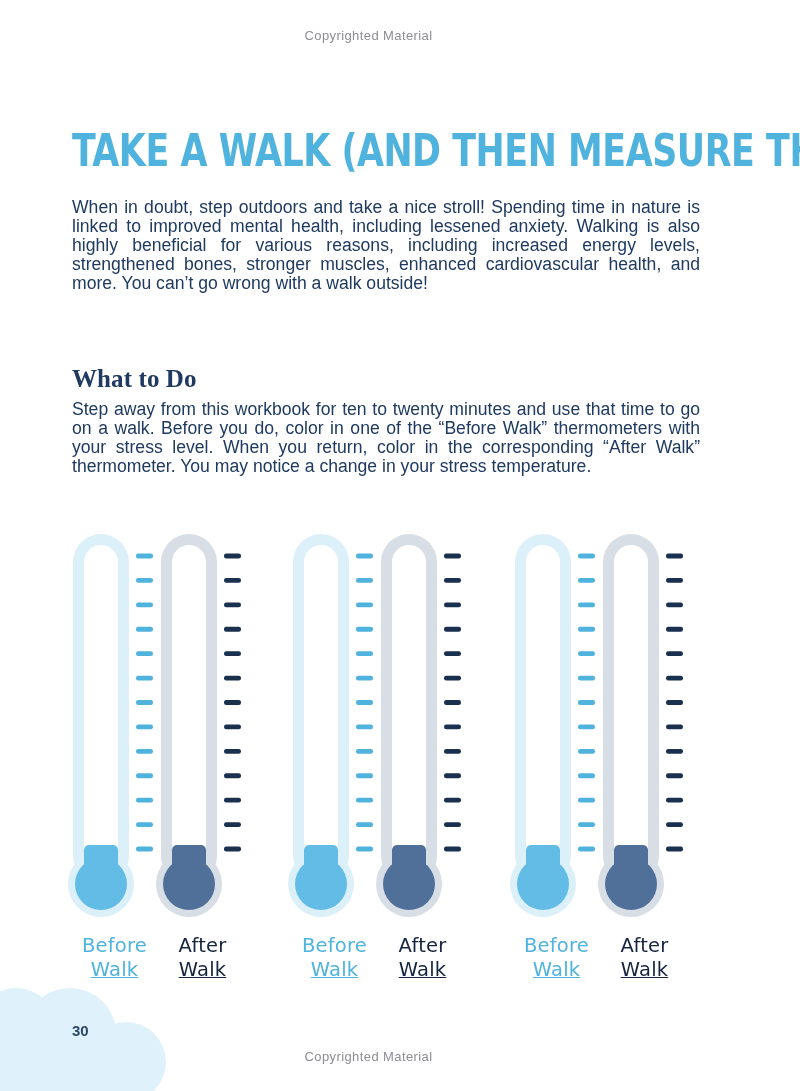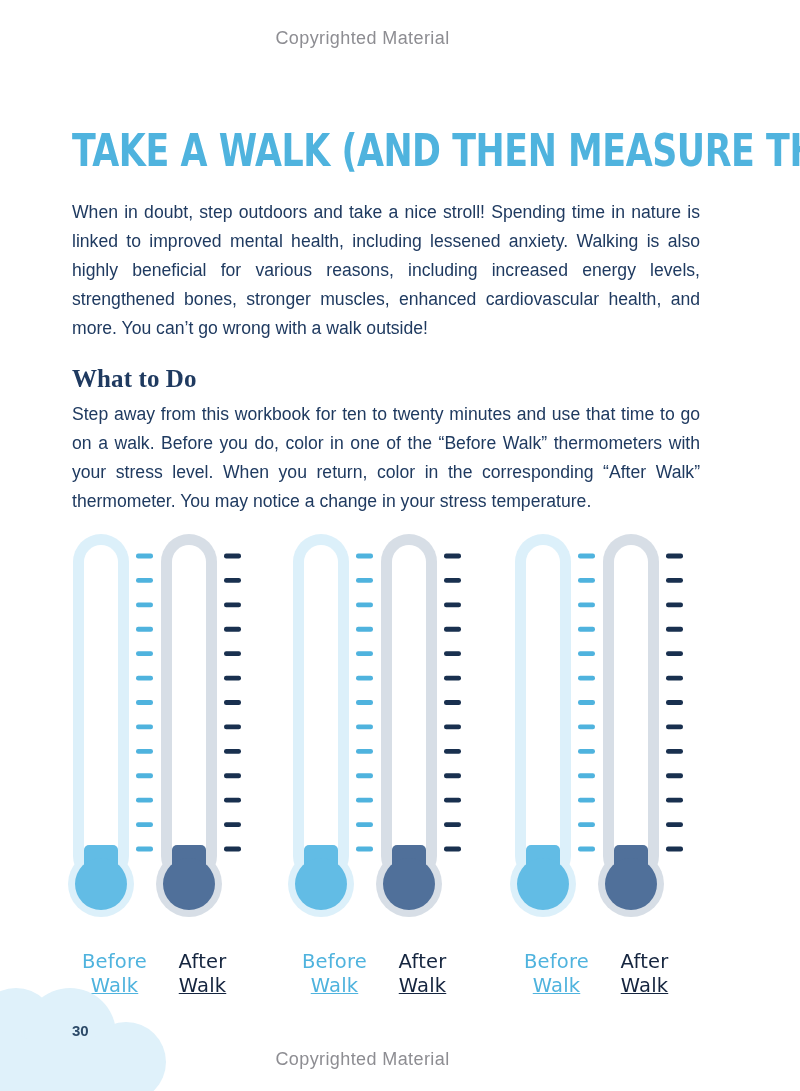--- a/index.html
+++ b/index.html
@@ -14,25 +14,25 @@
     position: relative;
     width: 800px;
     height: 1091px;
     background: #ffffff;
     overflow: hidden;
   }
 
   
   .copyright {
     position: absolute;
-    left: 4px;
+    left: 10px;
     width: 717px;
     text-align: center;
     font-family: "Liberation Sans", sans-serif;
-    font-size: 18px;
+    font-size: 13px;
     letter-spacing: .4px;
     color: #8d8d92;
     white-space: nowrap;
   }
   #copyright-top { top: 28px; }
   #copyright-bottom { top: 1049px; }
 
   
   #page-title {
     position: absolute;
@@ -50,21 +50,21 @@
     white-space: nowrap;
   }
 
   
   .body-text {
     position: absolute;
     left: 72px;
     width: 628px;
     font-family: "Liberation Sans", sans-serif;
     font-size: 17.6px;
-    line-height: 29px;
+    line-height: 19px;
     color: #1F3A60;
     text-align: justify;
     text-justify: inter-word;
   }
   #intro-paragraph { top: 180px; }
   #section-heading {
     position: absolute;
     left: 72px;
     top: 344px;
     font-family: Liberation Serif, serif;
@@ -110,21 +110,21 @@
     top: 408px;
     width: 105px;
     text-align: center;
     font-family: "DejaVu Sans", sans-serif;
     font-size: 19.5px;
     line-height: 24px;
     letter-spacing: .2px;
   }
   .thermo.left  .thermo-label { color: #4FB3DE; }
   .thermo.right .thermo-label { color: #15253F; }
-  .thermo-label .l1 { display: block; margin-top: 16px; }
+  .thermo-label .l1 { display: block; }
   .thermo-label .l2 { display: block; text-decoration: underline; }
 
   
   #cloud {
     position: absolute;
     left: -14px;
     top: 986px;
     width: 210px;
     height: 115px;
     pointer-events: none;

